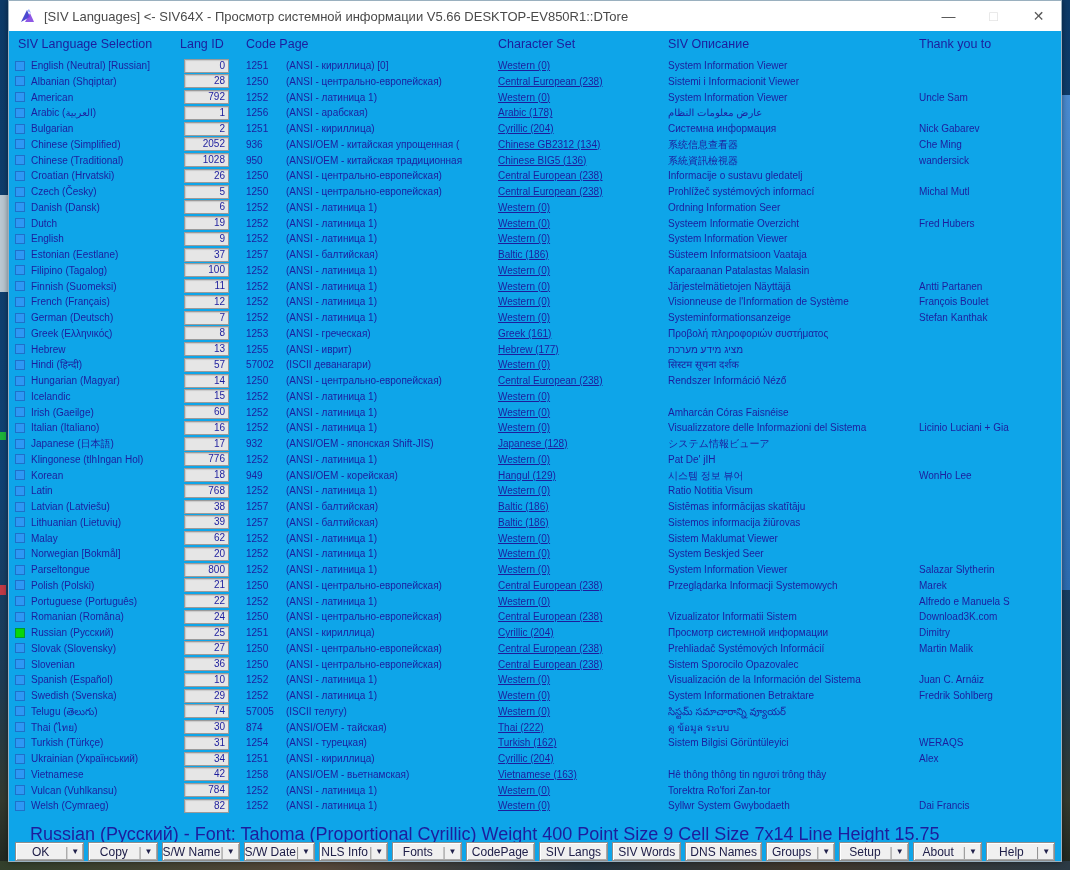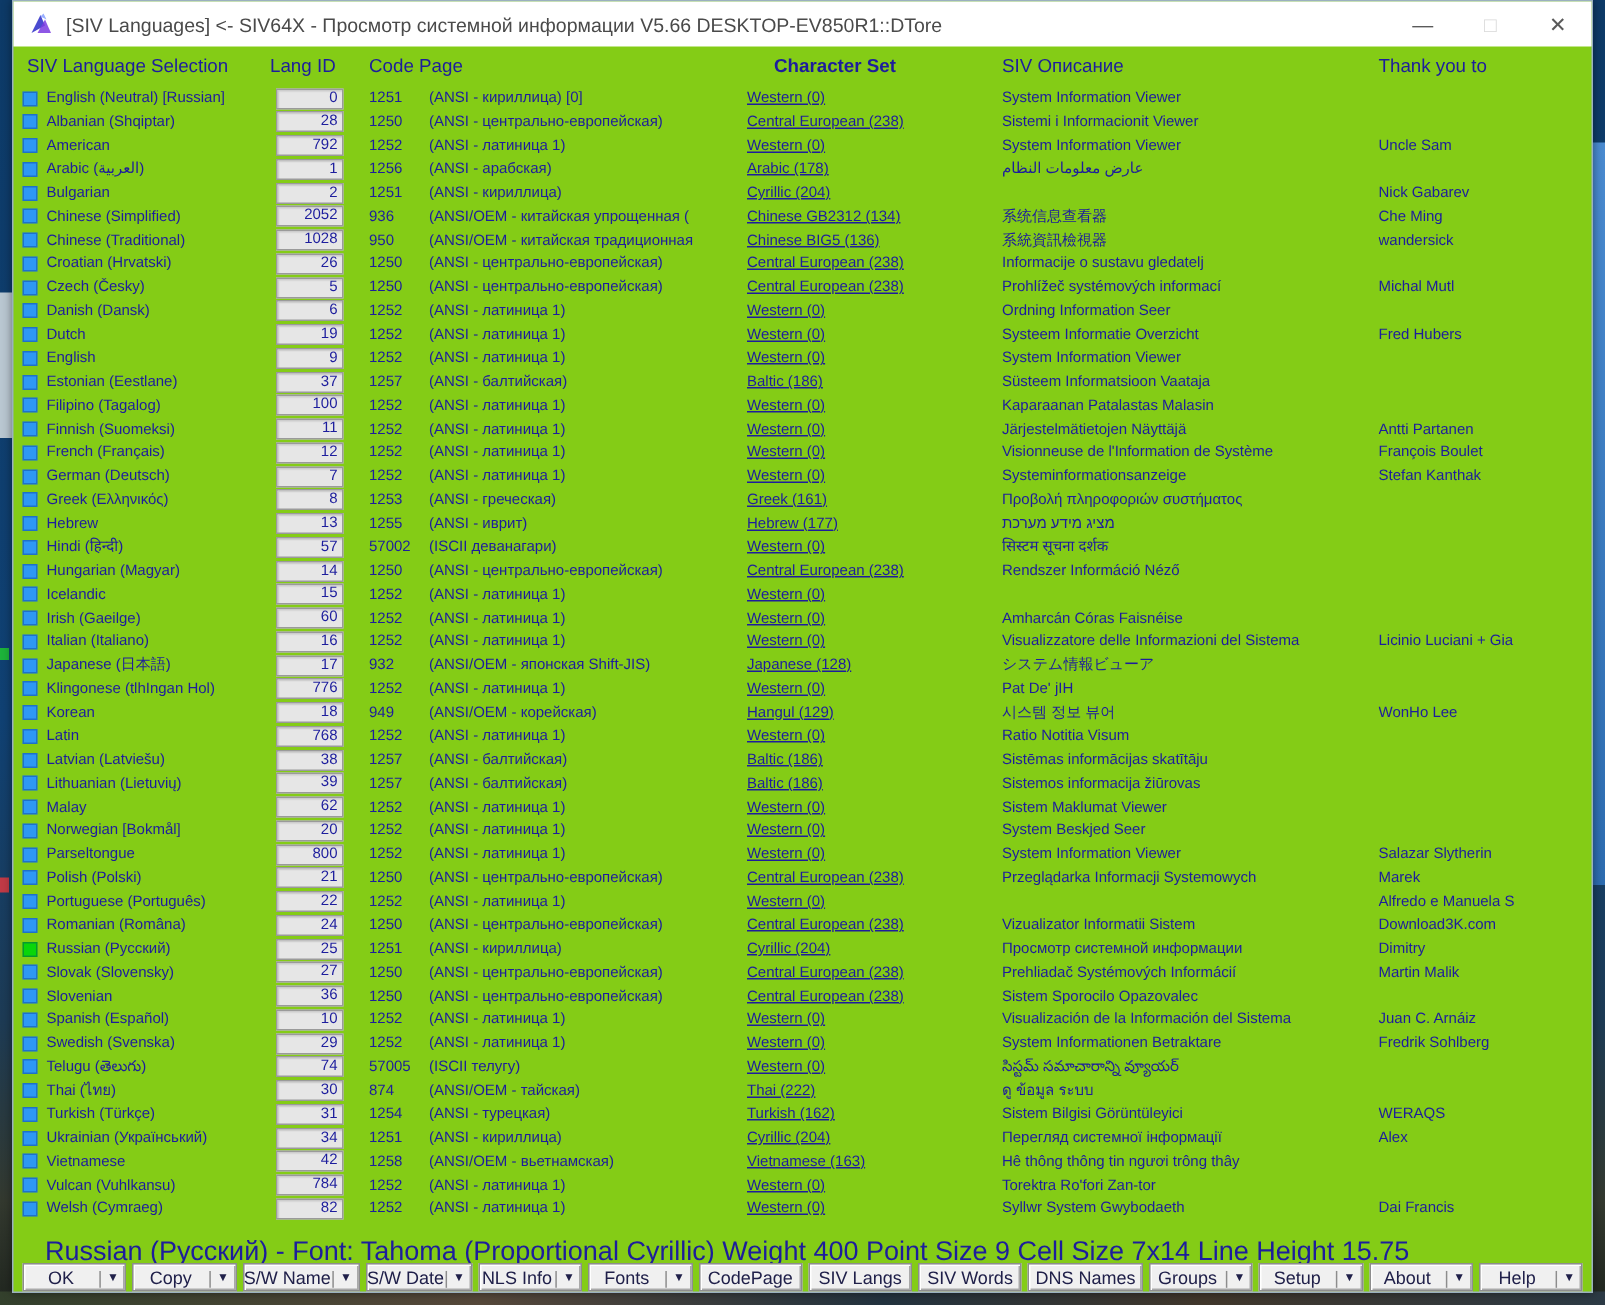--- a/index.html
+++ b/index.html
@@ -8,21 +8,21 @@
     font-family:"Liberation Sans",sans-serif;
     background:#123c68;
   }
   
   .desktop{position:absolute;inset:0;
     background:linear-gradient(180deg,#0d3a67 0%,#104173 55%,#1d3b55 78%,#33392f 92%,#20261f 100%);}
   .desktop-frag{position:absolute;}
   
   .window{
     position:absolute;left:8px;top:0;width:1054px;height:862px;
-    background:#84cc16;border:1px solid #9ab0bf;box-sizing:border-box;
+    background:#0ea5e9;border:1px solid #9ab0bf;box-sizing:border-box;
     box-shadow:0 0 6px rgba(0,0,0,.45);
   }
   .titlebar{
     position:absolute;left:0;top:0;right:0;height:30px;background:#ffffff;
     display:flex;align-items:center;
   }
   .app-icon{width:17px;height:16px;margin-left:10px;flex:0 0 auto;}
   .title-text{
     margin-left:8px;font-size:13px;color:#4a4a4a;white-space:nowrap;overflow:hidden;
   }
@@ -82,21 +82,21 @@
     <div class="title-controls">
       <span class="tc-btn">—</span>
       <span class="tc-btn max">□</span>
       <span class="tc-btn">✕</span>
     </div>
   </div>
 
   <span class="hdr" style="left:9px;text-align:right;">SIV Language Selection</span>
   <span class="hdr" style="left:171px;">Lang ID</span>
   <span class="hdr" style="left:237px;">Code Page</span>
-  <span class="hdr" style="left:507px;font-weight:bold;">Character Set</span>
+  <span class="hdr" style="left:489px;">Character Set</span>
   <span class="hdr" style="left:659px;">SIV Описание</span>
   <span class="hdr" style="left:910px;">Thank you to</span>
 
   <div class="rows">
       <div class="row">
         <span class="chk" style="background: rgb(46, 152, 244);"></span>
         <span class="cell c-lang">English (Neutral) [Russian]</span>
         <span class="cell c-idbox">0</span>
         <span class="cell c-cpnum">1251</span>
         <span class="cell c-cptxt">(ANSI - кириллица) [0]</span>
@@ -134,20 +134,21 @@
         <span class="cell c-desc">عارض معلومات النظام</span>
         <span class="cell c-thanks"></span>
       </div>
       <div class="row">
         <span class="chk" style="background: rgb(46, 152, 244);"></span>
         <span class="cell c-lang">Bulgarian</span>
         <span class="cell c-idbox">2</span>
         <span class="cell c-cpnum">1251</span>
         <span class="cell c-cptxt">(ANSI - кириллица)</span>
         <span class="cell c-charset">Cyrillic (204)</span>
+        <span class="cell c-desc">Системна информация</span>
         <span class="cell c-thanks">Nick Gabarev</span>
       </div>
       <div class="row">
         <span class="chk" style="background: rgb(46, 152, 244);"></span>
         <span class="cell c-lang">Chinese (Simplified)</span>
         <span class="cell c-idbox">2052</span>
         <span class="cell c-cpnum">936</span>
         <span class="cell c-cptxt">(ANSI/OEM - китайская упрощенная (</span>
         <span class="cell c-charset">Chinese GB2312 (134)</span>
         <span class="cell c-desc">系统信息查看器</span>
@@ -531,21 +532,20 @@
         <span class="cell c-desc">Sistem Bilgisi Görüntüleyici</span>
         <span class="cell c-thanks">WERAQS</span>
       </div>
       <div class="row">
         <span class="chk" style="background: rgb(46, 152, 244);"></span>
         <span class="cell c-lang">Ukrainian (Український)</span>
         <span class="cell c-idbox">34</span>
         <span class="cell c-cpnum">1251</span>
         <span class="cell c-cptxt">(ANSI - кириллица)</span>
         <span class="cell c-charset">Cyrillic (204)</span>
-        <span class="cell c-desc">Перегляд системної інформації</span>
         <span class="cell c-thanks">Alex</span>
       </div>
       <div class="row">
         <span class="chk" style="background: rgb(46, 152, 244);"></span>
         <span class="cell c-lang">Vietnamese</span>
         <span class="cell c-idbox">42</span>
         <span class="cell c-cpnum">1258</span>
         <span class="cell c-cptxt">(ANSI/OEM - вьетнамская)</span>
         <span class="cell c-charset">Vietnamese (163)</span>
         <span class="cell c-desc">Hê thông thông tin ngươi trông thây</span>

